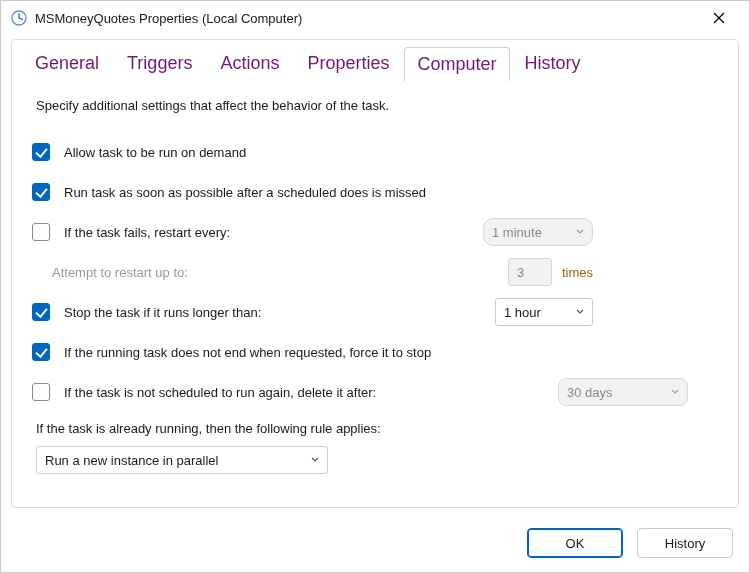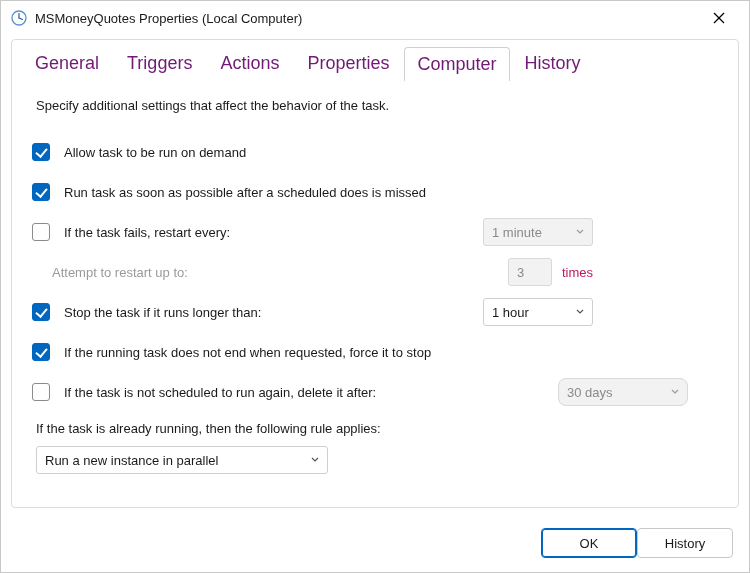--- a/index.html
+++ b/index.html
@@ -136,54 +136,55 @@
     border-color: #d8d8d8;
   }
   .select .val { flex: 1; }
   .select .caret {
     margin-left: 10px;
     width: 8px; height: 8px;
     display: inline-block;
   }
   .select .caret svg { display:block; }
 
-  .w-minute { width: 110px; }
-  .w-hour   { width: 110px; }
+  .w-minute { width: 110px; border-radius: 10px; }
+  .w-hour   { width: 98px; }
   .w-days   { width: 130px; border-radius: 8px; }
   .w-num    { width: 44px; }
   .w-rule   { width: 292px; margin-top: 6px; margin-left: 4px; }
 
   .fieldblock-right {
     position: absolute;
     right: 125px;
   }
   .row.rel { position: relative; }
 
   .rule-label { margin: 6px 0 4px 4px; }
 
   .buttonbar {
     display: flex;
     justify-content: flex-end;
+    gap: 14px;
     padding: 10px 16px 14px 16px;
     align-items: center;
   }
   .btn {
     min-width: 96px;
     height: 30px;
     border: 1px solid #c8c8c8;
     border-radius: 4px;
     background: #fff;
     display: flex; align-items: center; justify-content: center;
     font-size: 13px;
   }
   .btn.primary {
     border-color: #0067c0;
     box-shadow: inset 0 0 0 1px #0067c0;
   }
-  .times-label { margin-left: 10px; color:#be185d;}
+  .times-label { margin-left: 10px; color:#a16207;}
 </style>
 </head>
 <body>
 
 <div class="window">
 
   <div class="titlebar">
     <span class="app-icon">
       <svg width="16" height="16" viewBox="0 0 16 16">
         <circle cx="8" cy="8" r="7" fill="#fff" stroke="#5a8fd6" stroke-width="1.3"></circle>

